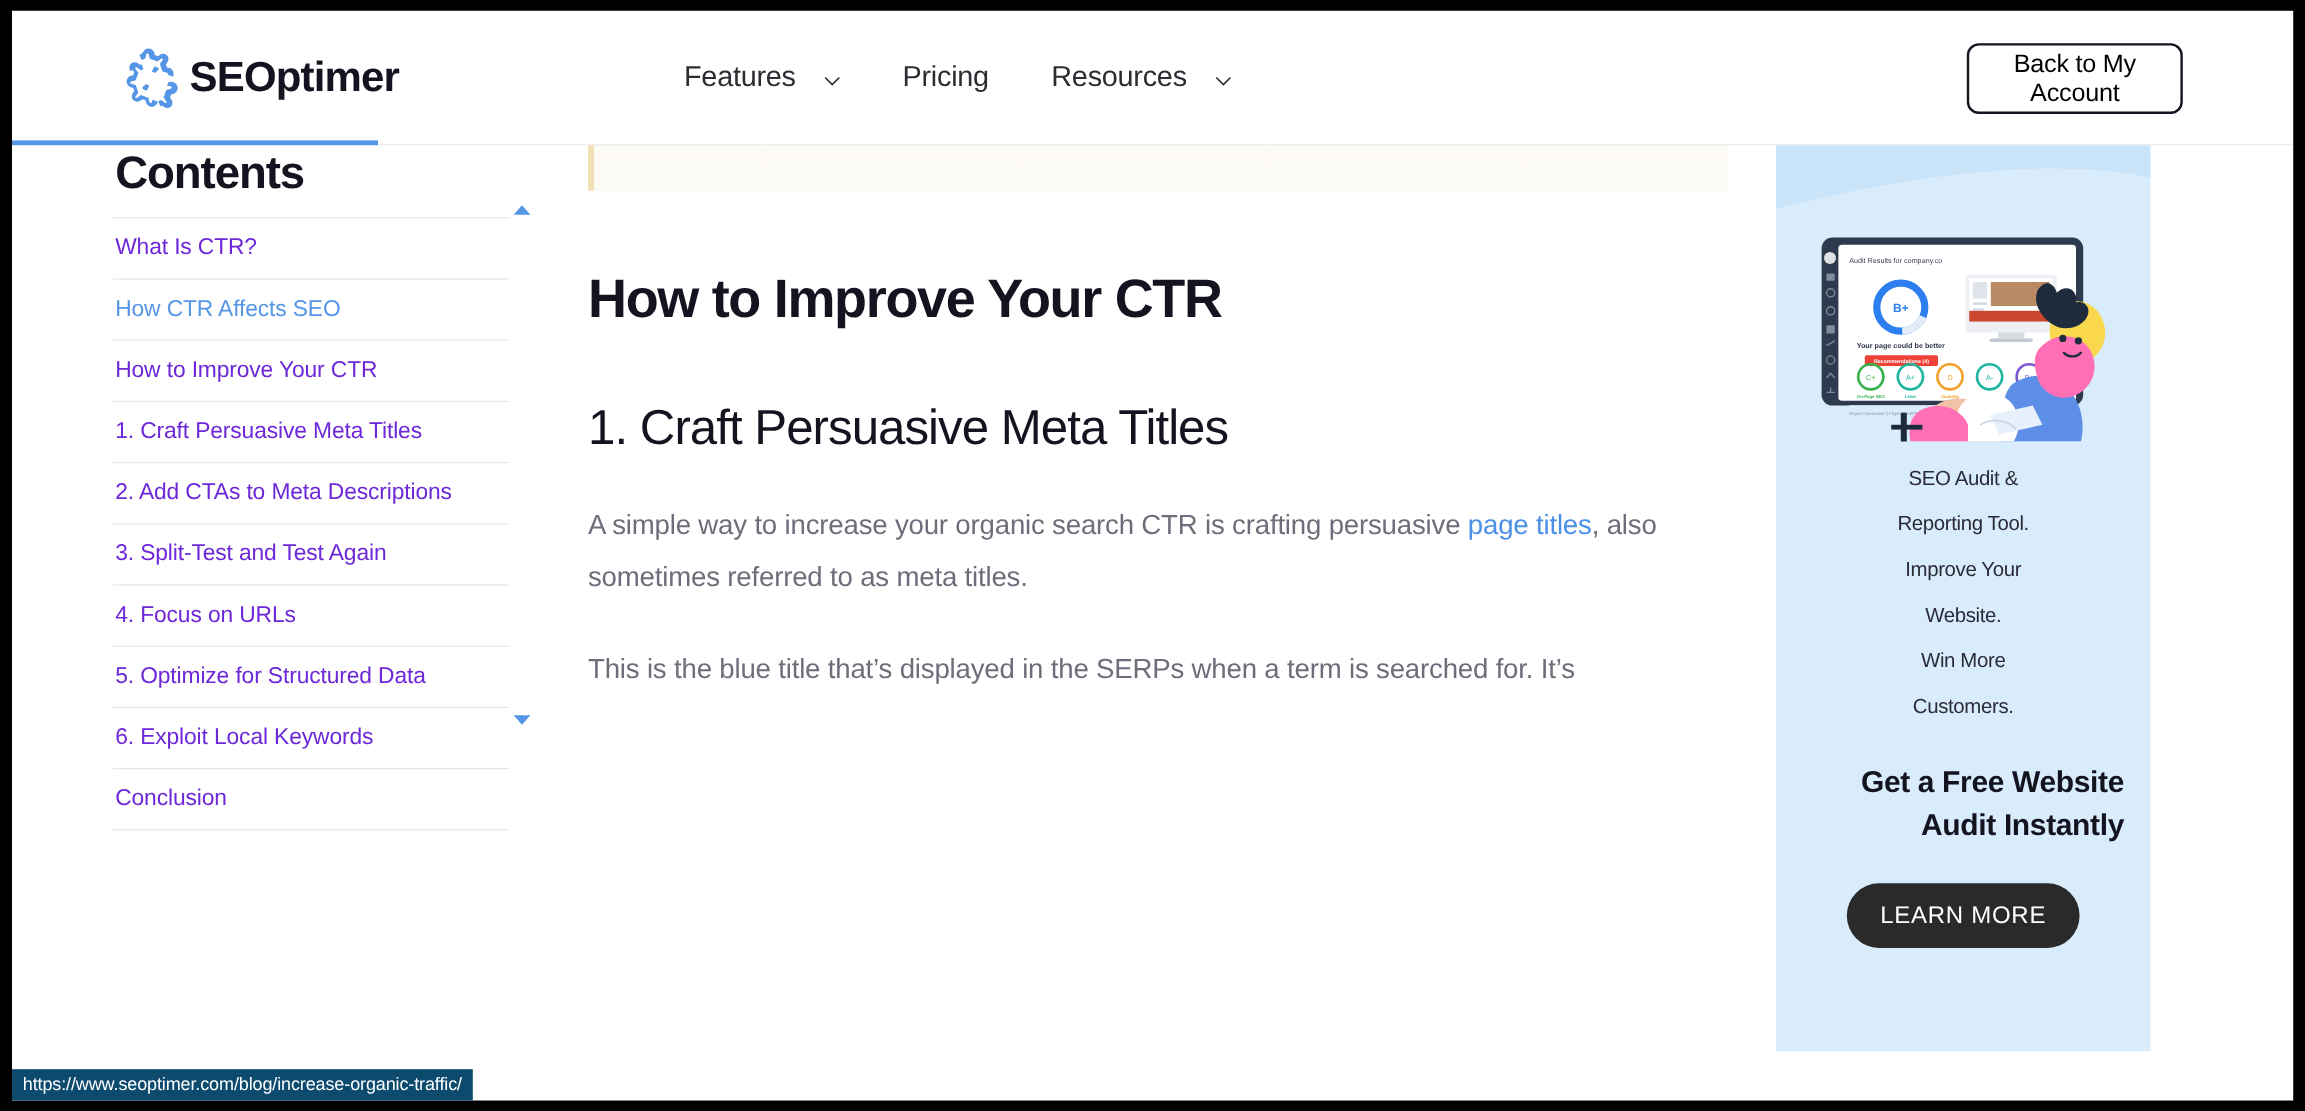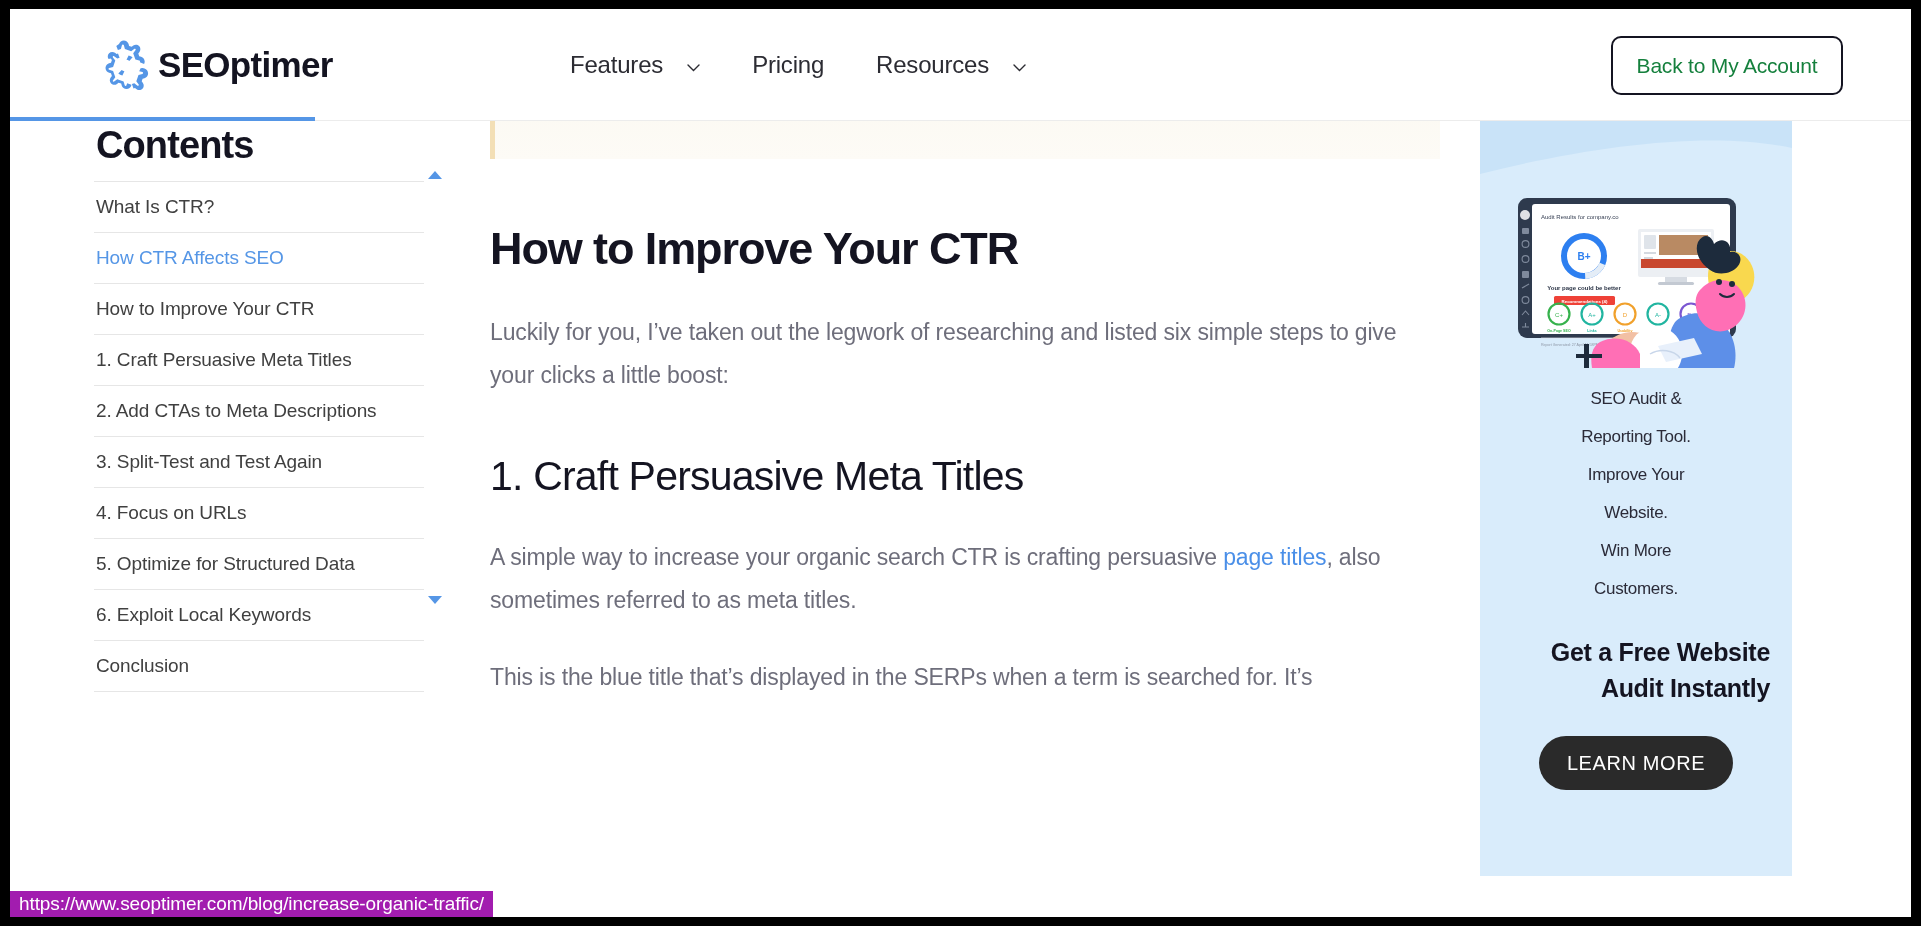--- a/index.html
+++ b/index.html
@@ -58,26 +58,26 @@
     letter-spacing: -0.2px;
   }
   .caret {
     width: 13px; height: 8px;
     display: inline-block;
     position: relative; top: 3px;
   }
 
   #account-btn {
     position: absolute;
-    right: 68px; top: 27px;
-    width: 232px; height: 59px;
+    right: 92px; top: 27px;
+    width: 180px; height: 59px;
     border: 2px solid #141421;
     border-radius: 10px;
     background: #ffffff;
-    color: #15803d;
+    color: #000000;
     font-size: 21px;
     font-family: "Liberation Sans", sans-serif;
     letter-spacing: -0.2px;
     cursor: pointer;
     display: flex; align-items: center; justify-content: center;
   }
 
   
   #progress-track {
     position: absolute;
@@ -112,21 +112,21 @@
     color: #141421;
     letter-spacing: -0.9px;
     margin: 3px 0 14px 2px;
   }
   .toc-list { list-style: none; margin: 0; padding: 0; }
   .toc-item {
     border-top: 1px solid #e6e6e6;
     padding: 12px 2px 12px 2px;
     font-size: 19px;
     line-height: 26px;
-    color: #404040;
+    color: #6d28d9;
     cursor: pointer;
     letter-spacing: -0.1px;
   }
   .toc-item:last-child { border-bottom: 1px solid #e6e6e6; }
   .toc-item.active { color: #5596e6; }
 
   .scroll-arrow {
     position: absolute;
     right: -18px;
     width: 0; height: 0;
@@ -240,23 +240,23 @@
     font-family: "Liberation Sans", sans-serif;
     letter-spacing: 0.6px;
     cursor: pointer;
   }
 
   
   #statusbar {
     position: absolute;
     left: 10px; bottom: 9px;
     height: 26px;
-    background: #a21caf;
+    background: #0c4a6e;
     color: #ffffff;
-    font-size: 19px;
+    font-size: 15px;
     line-height: 26px;
     padding: 0 9px;
     white-space: nowrap;
     z-index: 90;
     letter-spacing: -0.1px;
   }
 </style>
 </head>
 <body>
 
@@ -326,21 +326,20 @@
 
     <main id="article">
 
       <blockquote id="quote">
         <p>clicked results bubble toward the top.</p>
       </blockquote>
 
       <h2 class="sec">How to Improve Your CTR</h2>
 
 
-      <p class="body">Luckily for you, I’ve taken out the legwork of researching and listed six simple steps to give your clicks a little boost:</p>
 
       <h3 class="sub">1. Craft Persuasive Meta Titles</h3>
 
       <p class="body"><span>A simple way to increase your organic search CTR is crafting persuasive </span><a class="inline-link plain" href="#">page titles</a><span>, also sometimes referred to as meta titles.</span></p>
 
       <p class="body">This is the blue title that’s displayed in the SERPs when a term is searched for. It’s</p>
     </main>
 
     <aside id="ad">
 

